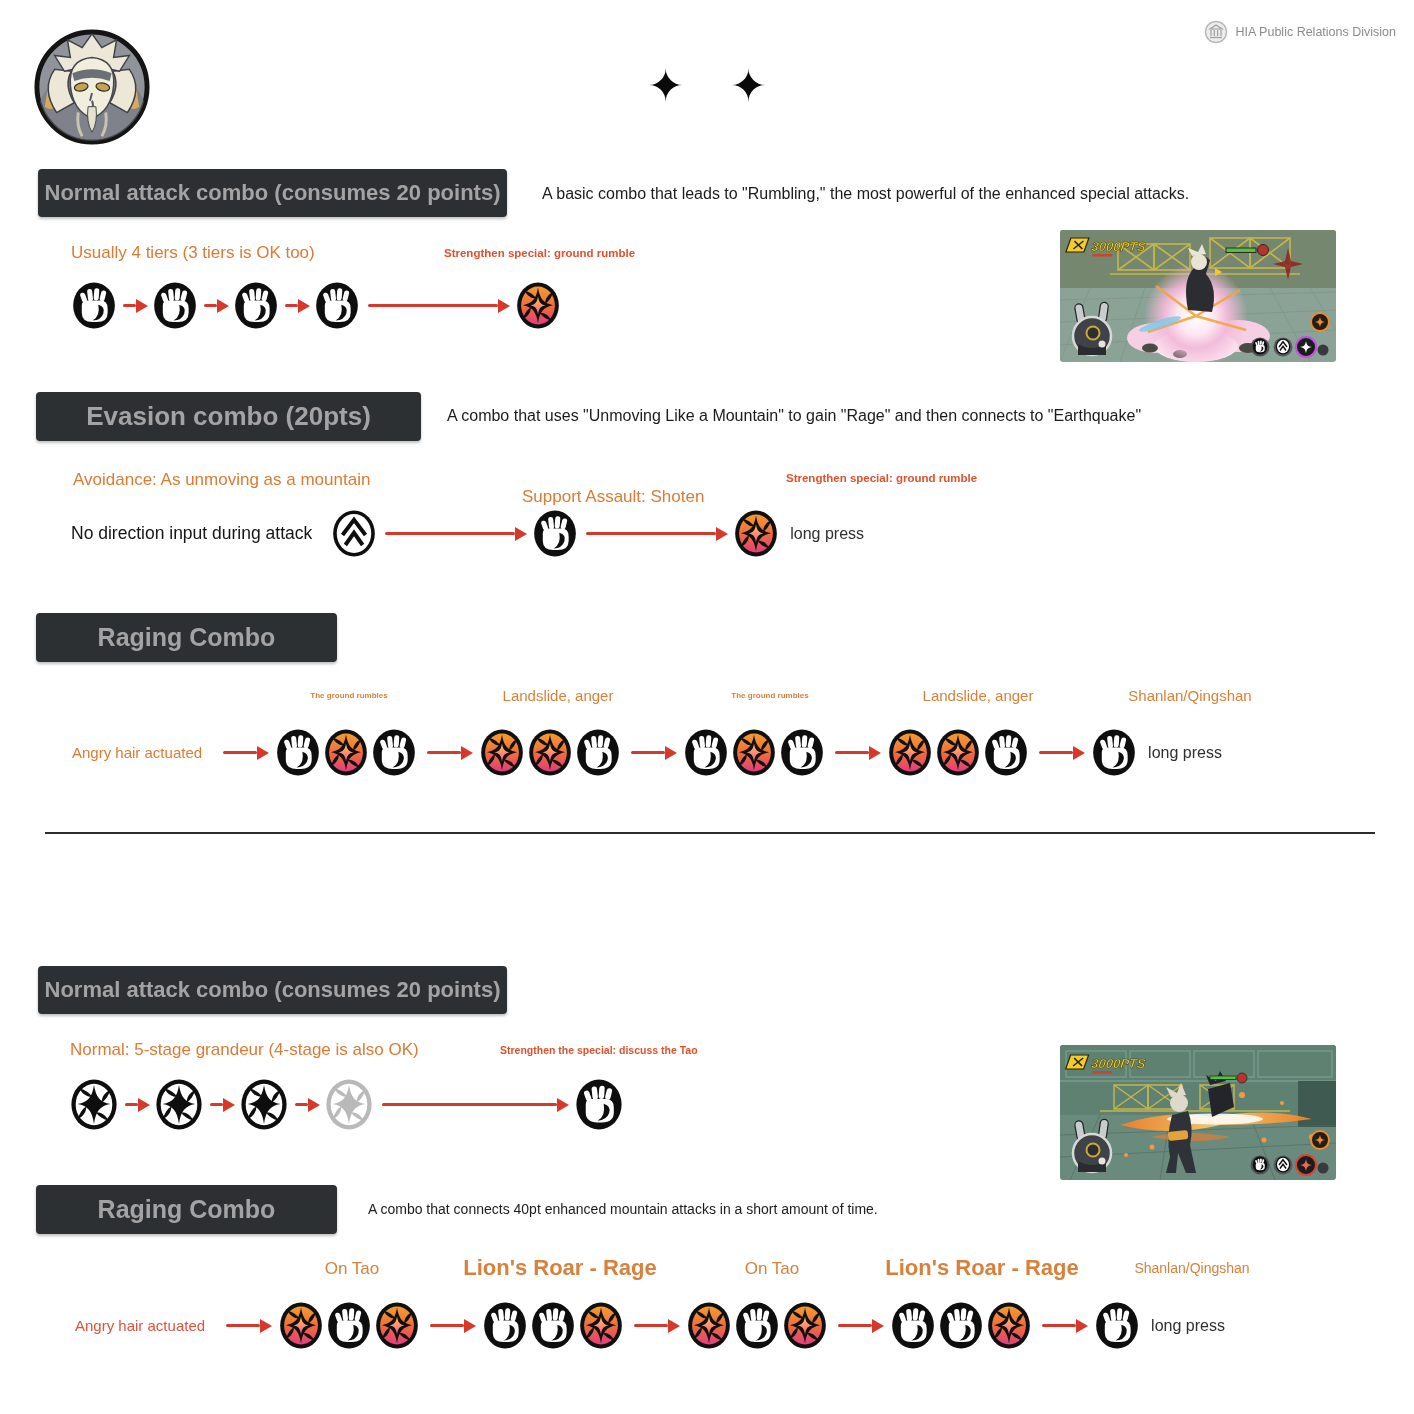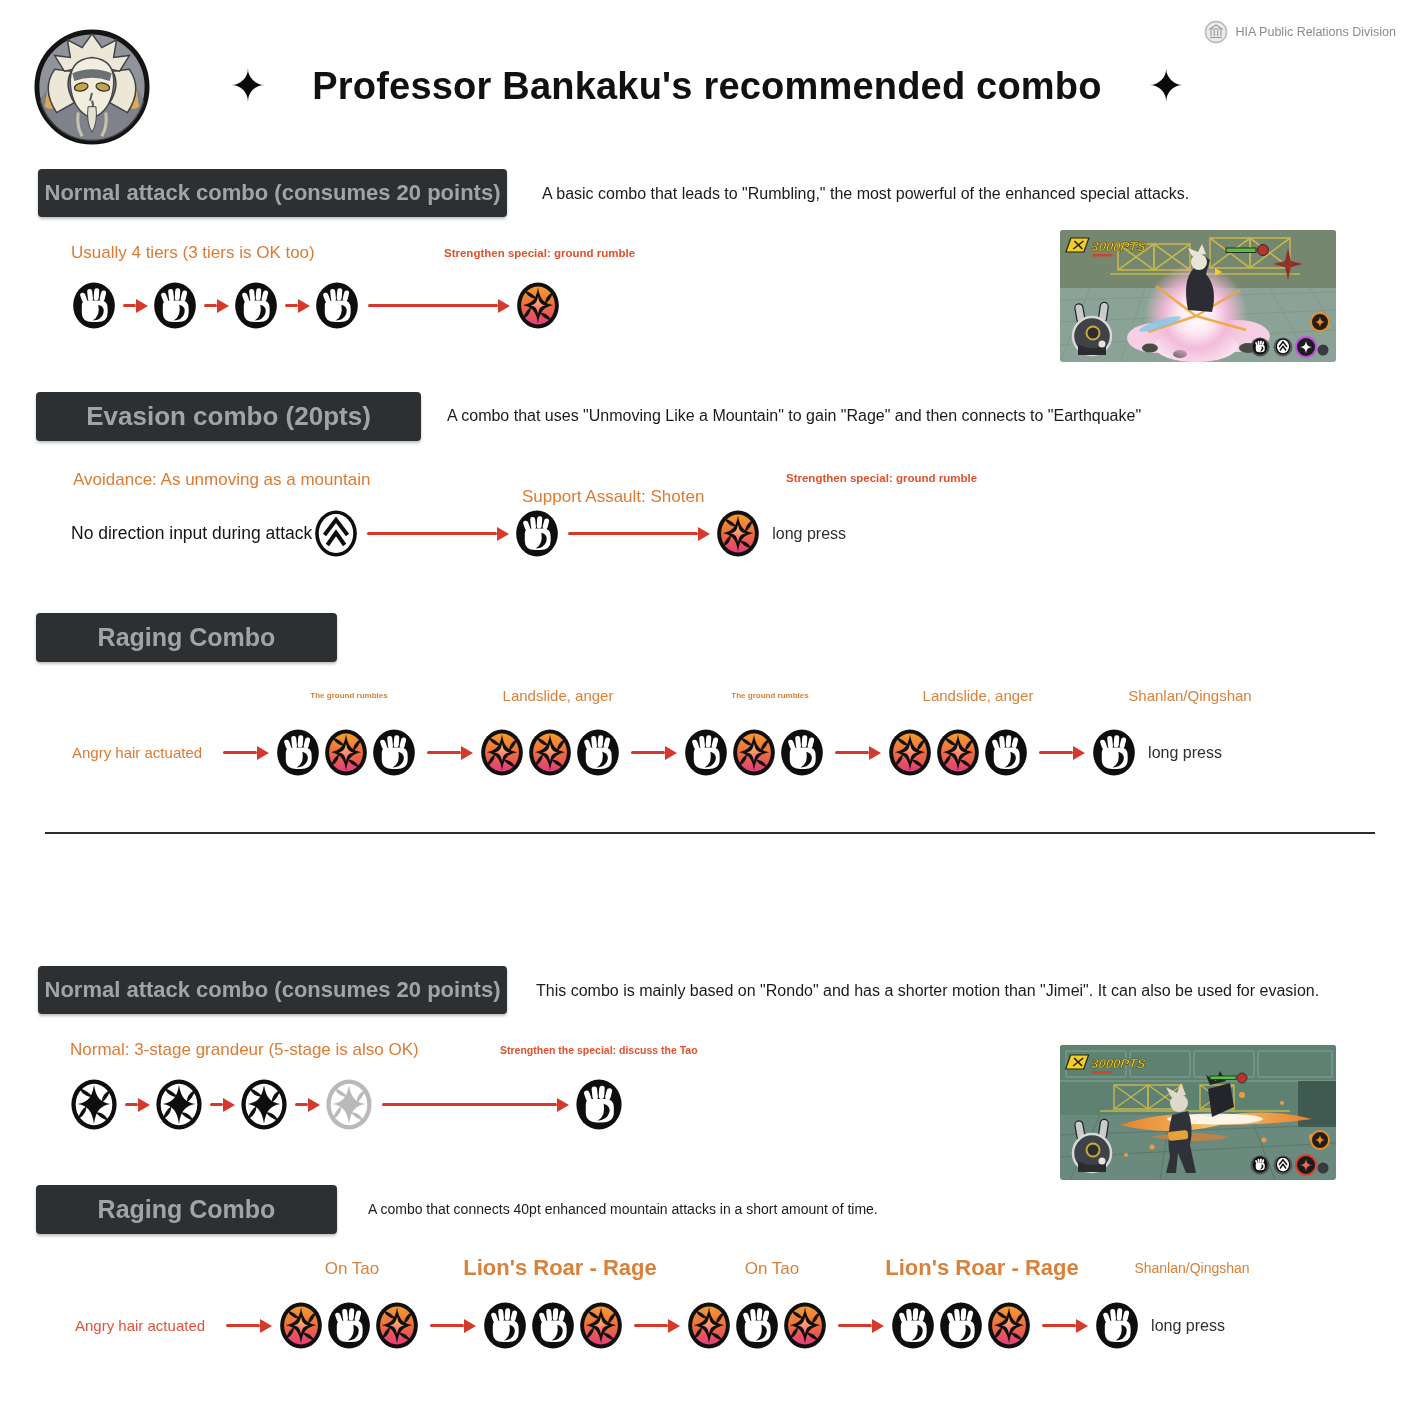--- a/index.html
+++ b/index.html
@@ -33,21 +33,21 @@
 
   .heading-red{position:absolute;left:45px;top:901px;font-size:21px;font-weight:500;color:#d8402e;white-space:nowrap;}
   .divider{position:absolute;left:45px;top:832px;width:1330px;height:2px;background:#2c2c2c;}
 
   
   .seq{position:absolute;display:flex;align-items:center;}
   .cicon{width:46px;height:49px;flex:none;}
   .seq .cicon{margin:0 1px;}
   .big .cicon{width:50px;height:53px;}
   .seq-text{font-size:16px;color:#2f2f2f;margin-left:10px;white-space:nowrap;}
-  .lead-dark{color:#151515;font-size:17.5px;white-space:nowrap;flex:none;}
+  .lead-dark{color:#151515;font-size:17.5px;margin-right:18px;white-space:nowrap;flex:none;}
   .lead-orange{color:#dd7a33;font-size:15px;margin-right:12px;white-space:nowrap;flex:none;}
   .lead-red{color:#e0523d;font-size:15px;margin-right:12px;white-space:nowrap;flex:none;}
 
   .arrow{flex:none;height:3.5px;background:#d6392b;margin:0 16px 0 7px;position:relative;border-radius:2px;}
   .arrow::after{content:"";position:absolute;left:100%;top:50%;transform:translateY(-50%);
                 border-left:12px solid #d6392b;border-top:7.5px solid transparent;border-bottom:7.5px solid transparent;}
   .arr-s{width:13px;margin:0 15px 0 5px;}
   .arr-m{width:34px;margin:0 17px 0 9px;}
   .arr-l{width:130px;}
   .arr-xl{width:175px;}
@@ -161,21 +161,20 @@
       <ellipse cx="49" cy="60" rx="7" ry="4" fill="#c5a24c" stroke="#2e2e2e" stroke-width="1.2" transform="rotate(-12 49 60)"></ellipse>
       <ellipse cx="71" cy="60" rx="7" ry="4" fill="#c5a24c" stroke="#2e2e2e" stroke-width="1.2" transform="rotate(12 71 60)"></ellipse>
       <path d="M60,66 L58,74 M60,74 Q62,78 60,82" stroke="#565a60" stroke-width="2" fill="none"></path>
       <path d="M56,80 Q54,96 60,106 Q66,96 64,80 Z" fill="#e6e1cf" stroke="#44474d" stroke-width="1"></path>
       <path d="M46,86 Q44,100 50,110 M74,86 Q76,100 70,110" stroke="#c9c4b2" stroke-width="3" fill="none"></path>
     </g>
   </svg>
 
   <div class="title-row">
     <span class="sparkle">✦</span>
-    <span class="page-title">Professor Bankaku's recommended combo</span>
     <span class="sparkle">✦</span>
   </div>
 
   <div class="credit">
     <svg width="24" height="24" viewBox="0 0 24 24">
       <circle cx="12" cy="12" r="10.5" fill="#ececec" stroke="#b9b9b9" stroke-width="1.5"></circle>
       <g stroke="#9d9d9d" stroke-width="1.2" fill="none">
         <path d="M6 9 L12 5 L18 9 Z"></path>
         <path d="M7 10 V16 M10.3 10 V16 M13.6 10 V16 M17 10 V16"></path>
         <path d="M6 17.5 H18"></path>
@@ -354,22 +353,21 @@
         <svg class="cicon">
           <use href="#i-fist"></use>
         </svg>
         <span class="seq-text">long press</span>
       </span>
   </div>
 
   <div class="divider"></div>
 
   <div class="pill pill-wide" style="top:966px;">Normal attack combo (consumes 20 points)</div>
-  <div class="desc" style="left:536px;top:982px;">This combo is mainly based on "Rondo" and has a shorter motion than "Jimei". It can also be used for evasion.</div>
-  <div class="olabel" style="left:70px;top:1040px;">Normal: 3-stage grandeur (5-stage is also OK)</div>
+  <div class="olabel" style="left:70px;top:1040px;">Normal: 5-stage grandeur (4-stage is also OK)</div>
   <div class="slabel" style="left:500px;top:1044px;font-size:10.5px;">Strengthen the special: discuss the Tao</div>
   <div class="seq big" style="left:68px;top:1078px;">
       <svg class="cicon">
         <use href="#i-star-black"></use>
       </svg>
       <span class="arrow arr-s"></span>
       <svg class="cicon">
         <use href="#i-star-black"></use>
       </svg>
       <span class="arrow arr-s"></span>

